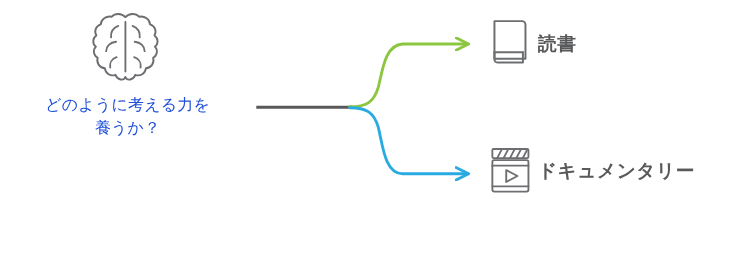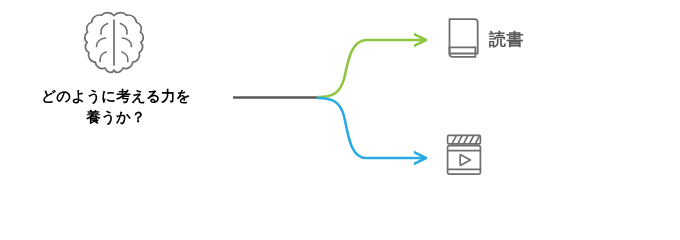--- a/index.html
+++ b/index.html
@@ -33,23 +33,23 @@
     width: 64px;
     height: 72px;
   }
   #root-label {
     position: absolute;
     left: 0;
     top: 86px;
     width: 232px;
     text-align: center;
     font-size: 14.5px;
-    font-weight: bold;
+    font-weight: normal;
     line-height: 1.45;
-    color: #000000;
+    color: #1d4ed8;
     letter-spacing: 0.2px;
     white-space: pre-line;
   }
 
   
   #connectors {
     position: absolute;
     left: 0;
     top: 0;
     width: 680px;
@@ -170,15 +170,16 @@
         <path d="M26.4 11.8 L30.8 3.4"></path>
         <path d="M32.2 11.8 L36.0 4.6"></path>
 
         <rect x="4.6" y="13.6" width="32.8" height="28.6" rx="1.6"></rect>
         <path d="M4.6 18.6 H37.4"></path>
         <path d="M4.6 37.4 H37.4"></path>
 
         <path d="M17.2 22.6 L27.4 28.0 L17.2 33.4 Z"></path>
       </g>
     </svg>
+    <div class="leaf-label">ドキュメンタリー</div>
   </div>
 
 </div>
 
 </body></html>

